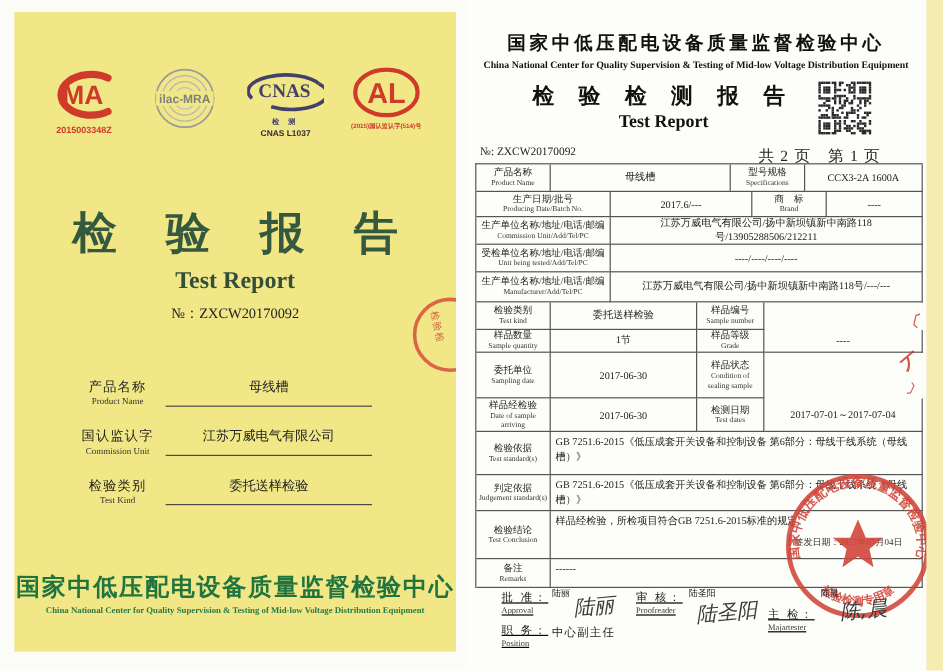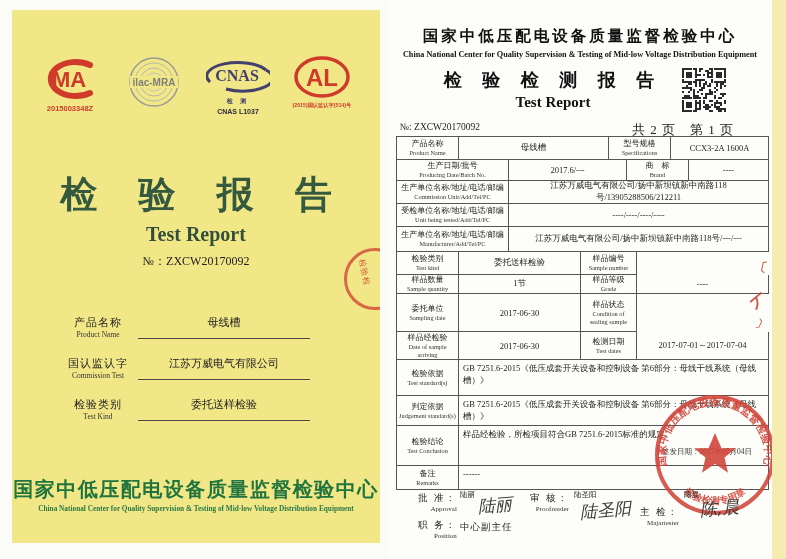--- a/index.html
+++ b/index.html
@@ -60,21 +60,21 @@
   .h38{height:38px;} .h28{height:28px;} .h36{height:36px;} .h30{height:30px;}
   .h40{height:40px;} .h24{height:24px;}
 
   
   .seal{position:absolute;left:264px;top:392px;width:126px;height:126px;pointer-events:none;}
   .seal svg{display:block;}
 
   .edge-frag{position:absolute;color:rgba(205,55,45,.85);font-weight:bold;font-size:13px;}
 
   
-  .sig-label{position:absolute;text-align:right;}
+  .sig-label{position:absolute;text-align:left;text-decoration:underline;}
   .sig-label .cn{font-size:9.5px;color:#222;letter-spacing:2px;}
   .sig-label .en{font-size:7px;color:#333;}
   .sig-printed{position:absolute;font-size:7.5px;color:#222;}
   .sig-hand{position:absolute;font-family:"DejaVu Sans",sans-serif;font-style:italic;font-size:17px;color:#3a3a3a;transform:rotate(-5deg);white-space:nowrap;}
   .pos-value{position:absolute;font-size:9.5px;color:#222;letter-spacing:1px;}
 </style>
 </head>
 <body>
 
 <div id="stage">
@@ -125,21 +125,21 @@
       <div class="cfield">
         <div class="cfield-label">
           <div class="cn">产品名称</div>
           <div class="en">Product Name</div>
         </div>
         <div class="cfield-value">母线槽</div>
       </div>
       <div class="cfield">
         <div class="cfield-label">
           <div class="cn">国认监认字</div>
-          <div class="en">Commission Test</div>
+          <div class="en">Commission Unit</div>
         </div>
         <div class="cfield-value">江苏万威电气有限公司</div>
       </div>
       <div class="cfield">
         <div class="cfield-label">
           <div class="cn">检验类别</div>
           <div class="en">Test Kind</div>
         </div>
         <div class="cfield-value">委托送样检验</div>
       </div>

